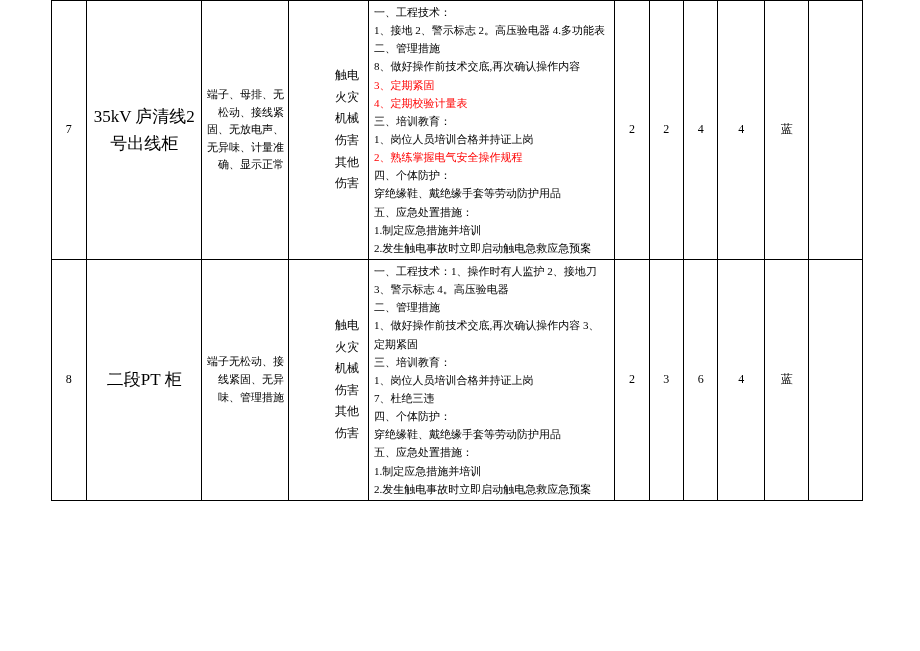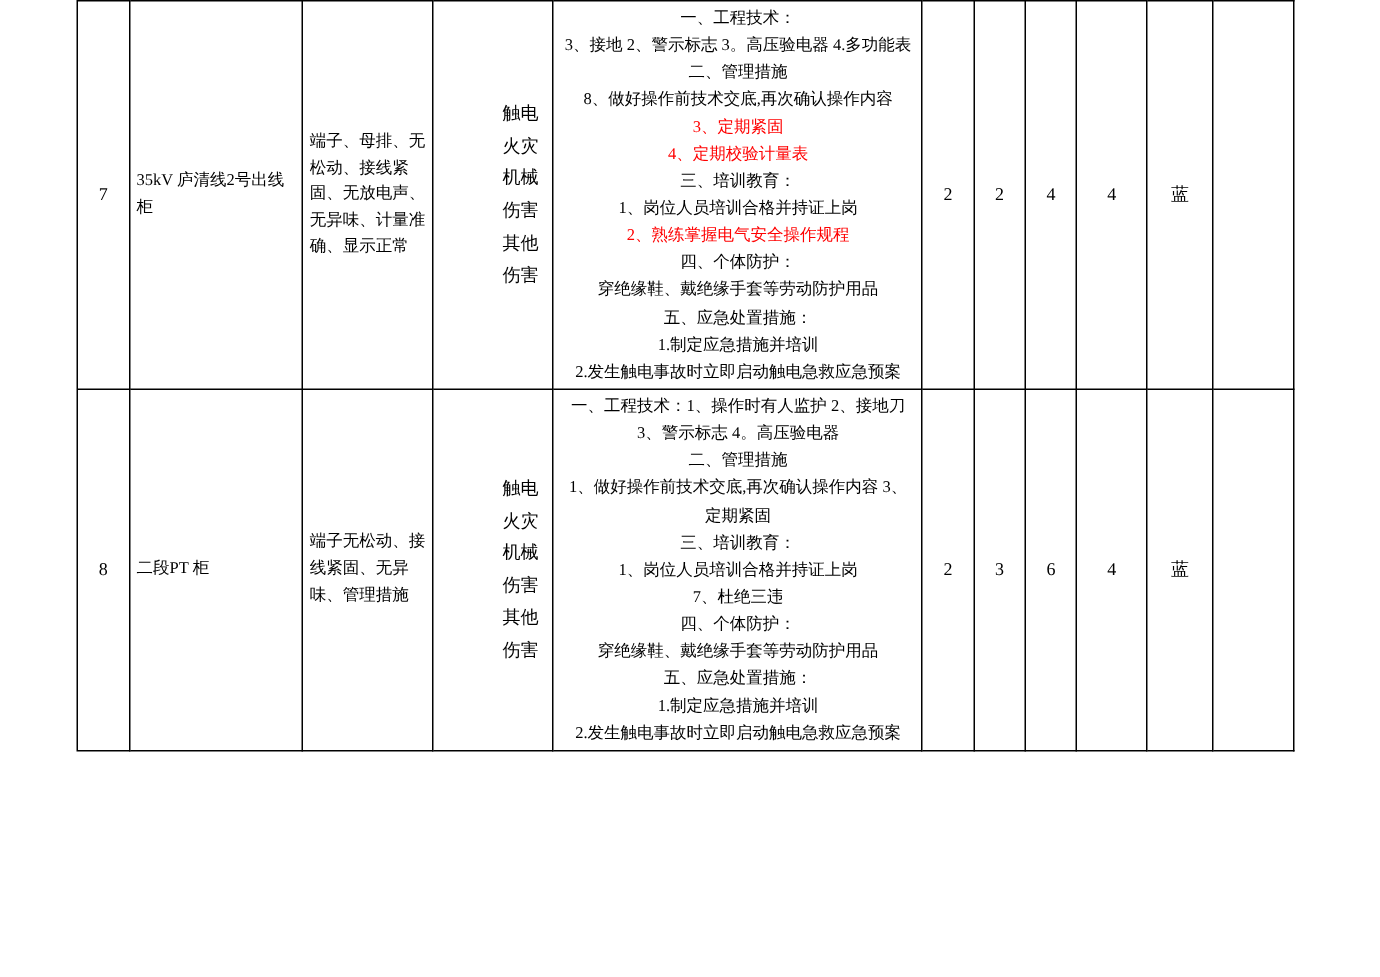--- a/index.html
+++ b/index.html
@@ -22,24 +22,24 @@
       table-layout: fixed;
     }
     td {
       border: 1px solid #000;
       vertical-align: middle;
       padding: 2px 4px;
       line-height: 1.6;
     }
     .col-gap-left { width: 46px; border-top: none; border-bottom: none; border-left: none; }
     .col-no { width: 32px; text-align: center; }
-    .col-name { width: 104px; text-align: left; font-size: 11px; font-family: "SimSun", serif; }
-    .col-desc { width: 78px; text-align: left; font-size: 11px; }
+    .col-name { width: 104px; text-align: center; font-size: 17px; font-family: "SimSun", serif; }
+    .col-desc { width: 78px; text-align: right; font-size: 11px; }
     .col-hazard { width: 72px; text-align: center; font-size: 12px; line-height: 1.8; padding-left: 41px; }
-    .col-measures { width: 222px; text-align: center; font-size: 11px; line-height: 1.7; padding-left: 5px; }
+    .col-measures { width: 222px; text-align: left; font-size: 11px; line-height: 1.7; padding-left: 5px; }
     .col-num { width: 31px; text-align: center; }
     .col-num2 { width: 42px; text-align: center; }
     .col-color { width: 40px; text-align: center; }
     .col-last { width: 48px; }
     .col-gap-right { width: 52px; border-top: none; border-bottom: none; border-right: none; }
     .red { color: #ff0000; }
     .measures-content { font-size: 11px; line-height: 1.65; }
   </style>
 </head>
 <body>
@@ -51,21 +51,21 @@
       <td class="col-no">7</td>
       <td class="col-name">35kV 庐清线2号出线柜</td>
       <td class="col-desc">端子、母排、无松动、接线紧固、无放电声、无异味、计量准确、显示正常</td>
       <td class="col-hazard"><span style="white-space:pre-line;">触电
 火灾
 机械伤害
 其他伤害</span></td>
       <td class="col-measures">
         <div class="measures-content">
           <div>一、工程技术：</div>
-          <div>3、接地 2、警示标志 3。高压验电器 4.多功能表</div>
+          <div>1、接地 2、警示标志 2。高压验电器 4.多功能表</div>
           <div>二、管理措施</div>
           <div>8、做好操作前技术交底,再次确认操作内容</div>
           <div class="red">3、定期紧固</div>
           <div class="red">4、定期校验计量表</div>
           <div>三、培训教育：</div>
           <div>1、岗位人员培训合格并持证上岗</div>
           <div class="red">2、熟练掌握电气安全操作规程</div>
           <div>四、个体防护：</div>
           <div>穿绝缘鞋、戴绝缘手套等劳动防护用品</div>
           <div>五、应急处置措施：</div>

